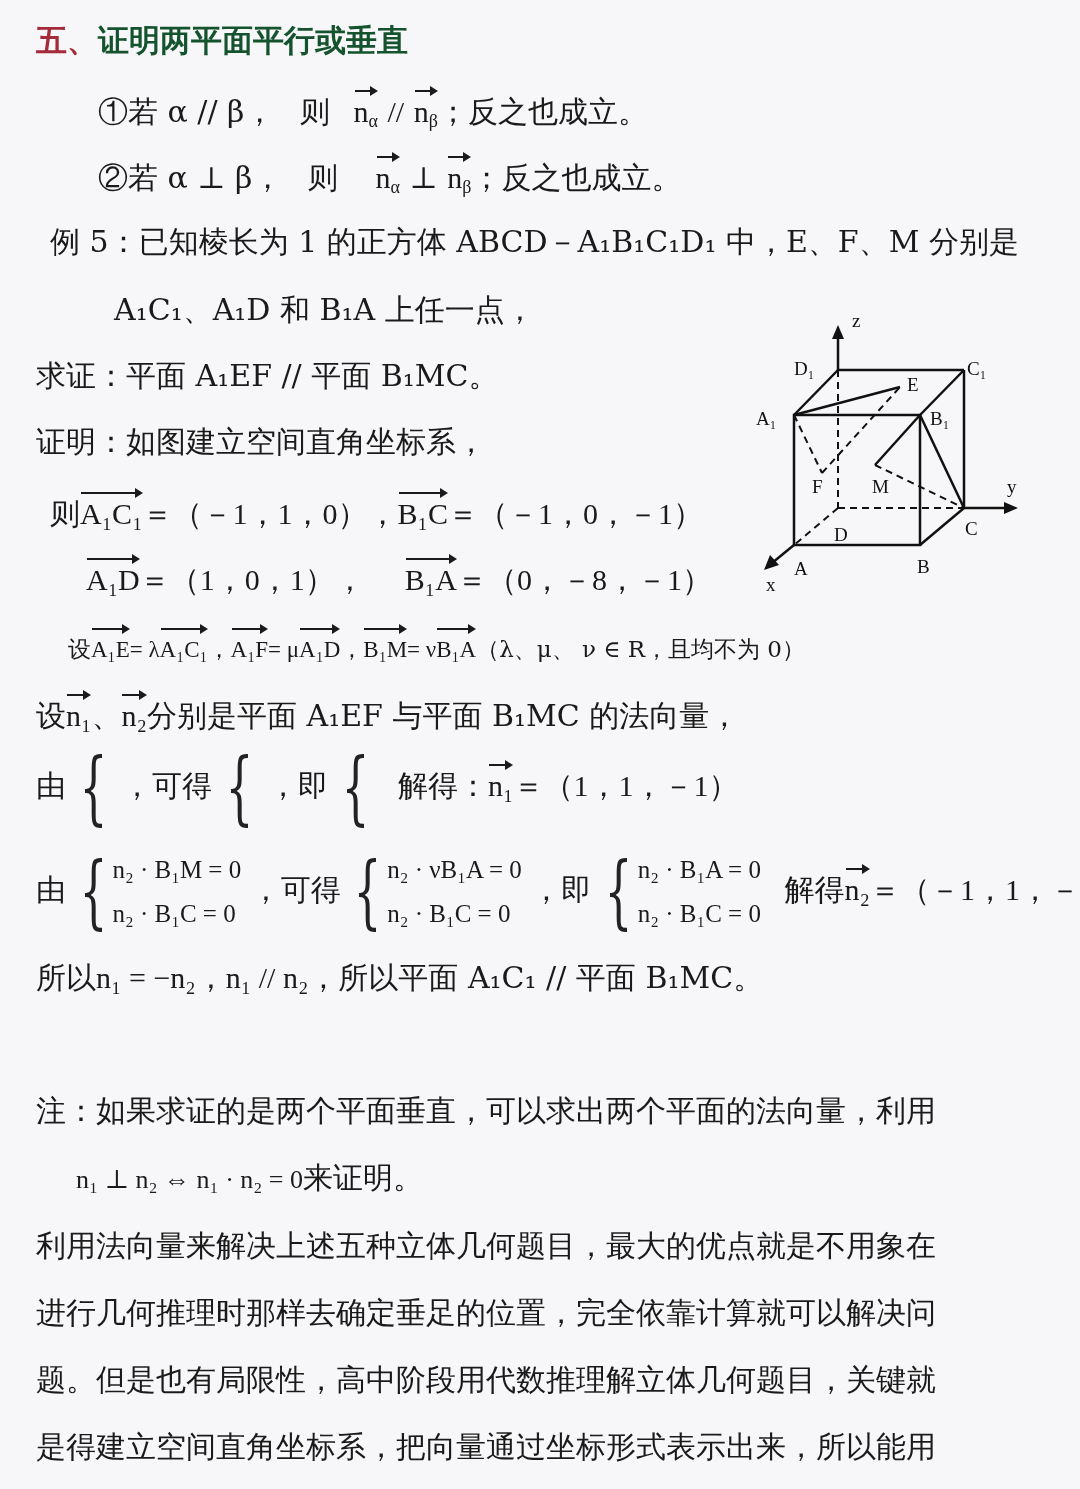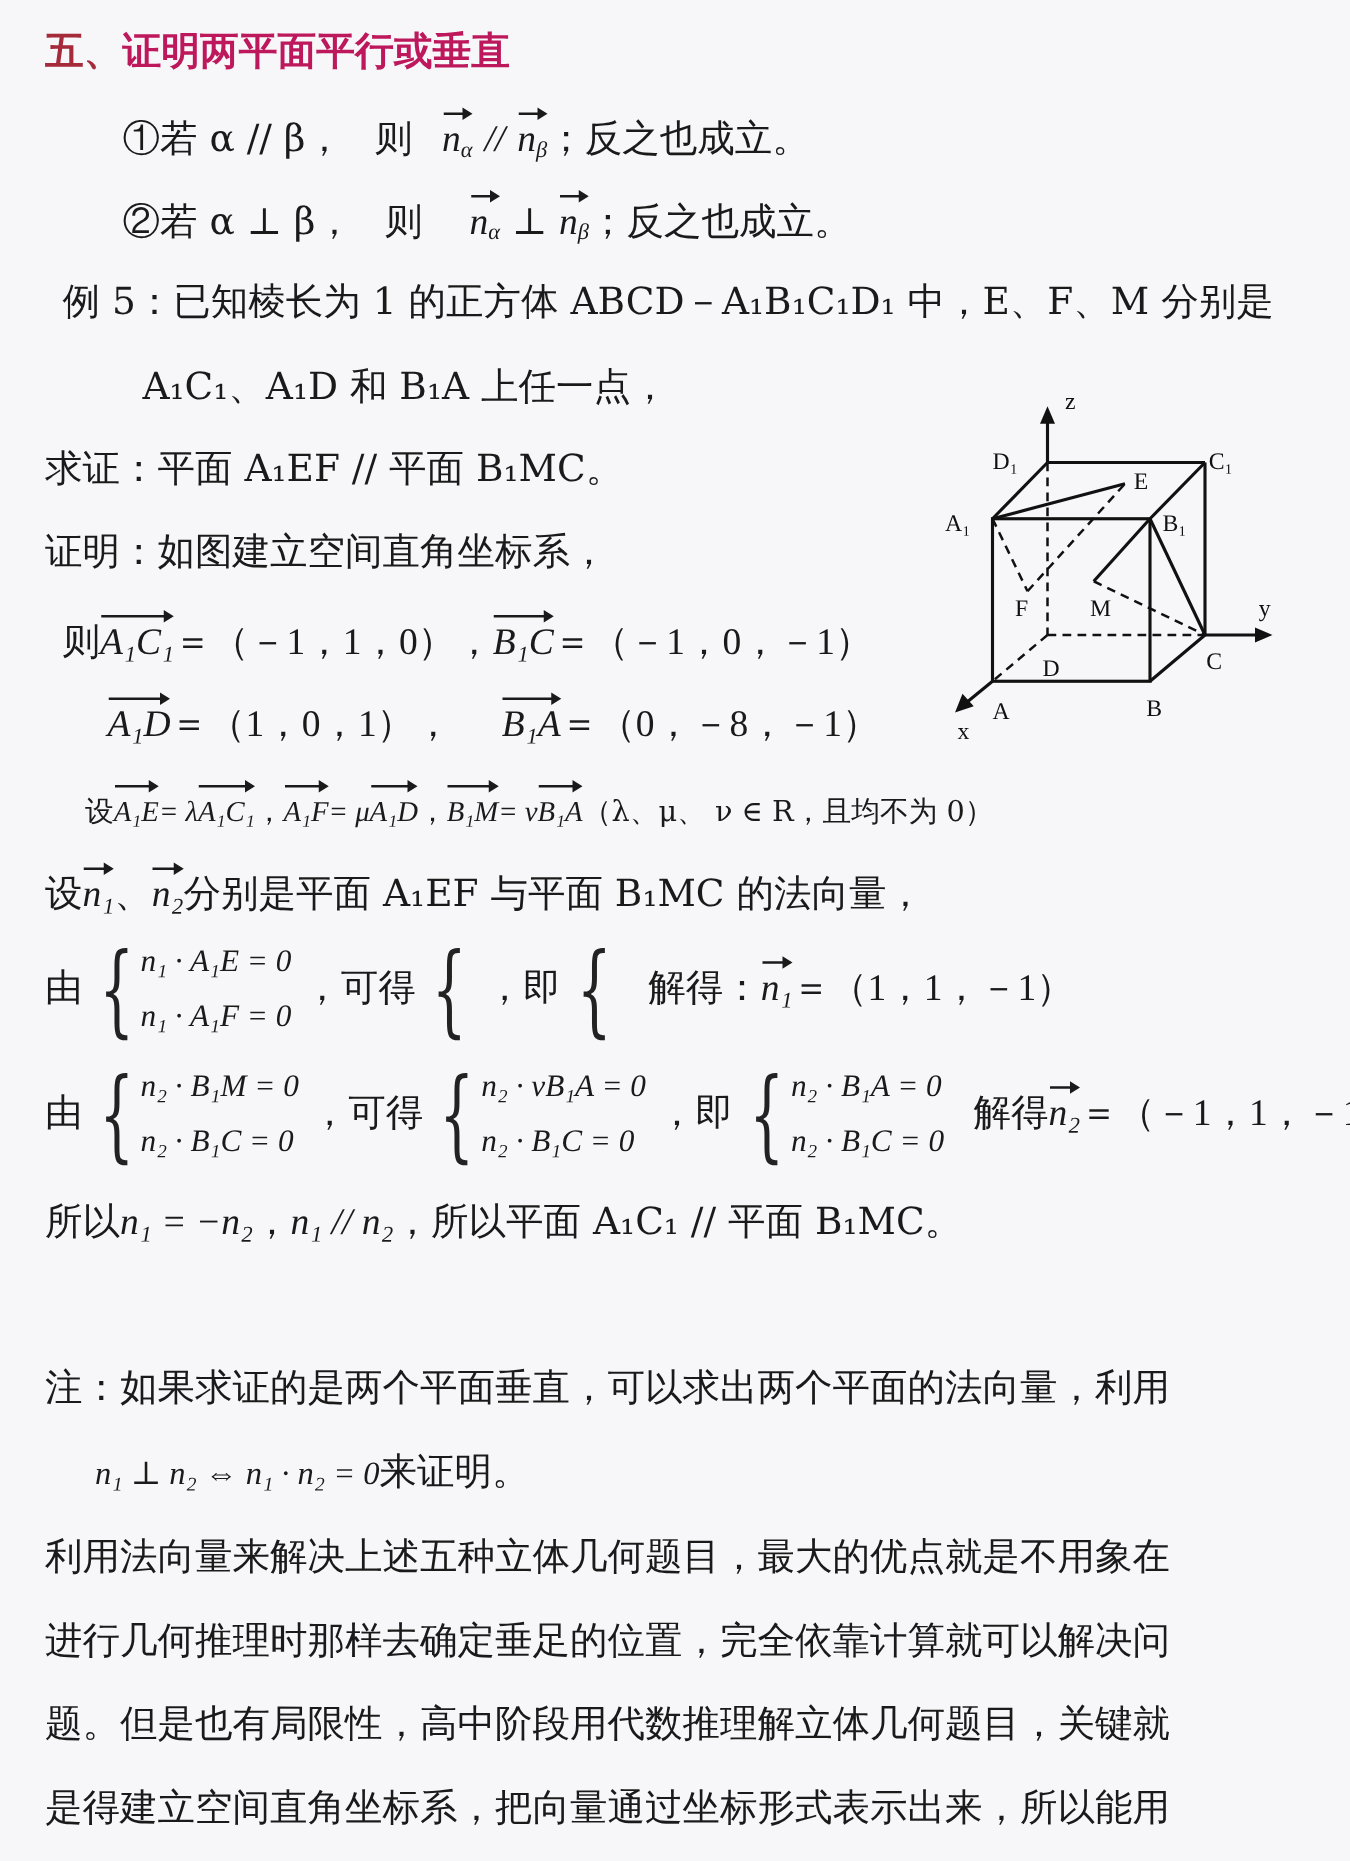--- a/index.html
+++ b/index.html
@@ -10,22 +10,22 @@
       color: #1a1a1a;
       position: relative;
     }
     .abs { position: absolute; white-space: nowrap; }
     .txt { font-size: 30px; line-height: 40px; }
     .heading {
       left: 36px; top: 20px; font-size: 31px; font-weight: bold;
       font-family: "DejaVu Sans", "Liberation Sans", sans-serif;
     }
     .heading .num { color: #a52a3a; }
-    .heading .title { color: #be185d; margin-top: 40px; }
-    .m { font-family: "Liberation Serif", "DejaVu Serif", serif; font-style: italic; }
+    .heading .title { color: #14532d; margin-top: 40px; }
+    .m { font-family: "Liberation Serif", "DejaVu Serif", serif; }
     .r { font-family: "Liberation Serif", "DejaVu Serif", serif; }
     sub { font-size: 0.6em; vertical-align: -0.25em; }
     .vec { position: relative; display: inline-block; padding-top: 6px; }
     .vec::before {
       content: ""; position: absolute; left: 1px; right: 2px; top: 4px;
       border-top: 2px solid #1a1a1a;
     }
     .vec::after {
       content: ""; position: absolute; right: 0px; top: 0px;
       border-left: 8px solid #1a1a1a; border-top: 5px solid transparent; border-bottom: 5px solid transparent;
@@ -135,24 +135,20 @@
 </div>
 
 <div class="abs txt" style="left:36px; top:690px;">
   <span>设</span><span class="m vec">n₁</span><span>、</span><span class="m vec">n₂</span><span>分别是平面 A₁EF 与平面 B₁MC 的法向量，</span>
 </div>
 
 <div class="abs txt" style="left:36px; top:748px;">
   <span>由</span>
   <span class="sys">
       <span class="brace">{</span>
-      <span class="sys-rows m">
-        <span>n₁ · A₁E = 0</span>
-        <span>n₁ · A₁F = 0</span>
-      </span>
     </span>
   <span>，可得</span>
   <span class="sys">
       <span class="brace">{</span>
     </span>
   <span>，即</span>
   <span class="sys">
       <span class="brace">{</span>
     </span>
   <span style="margin-left:14px;">解得：</span><span class="m vec">n₁</span><span class="r">＝（1，1，－1）</span>

